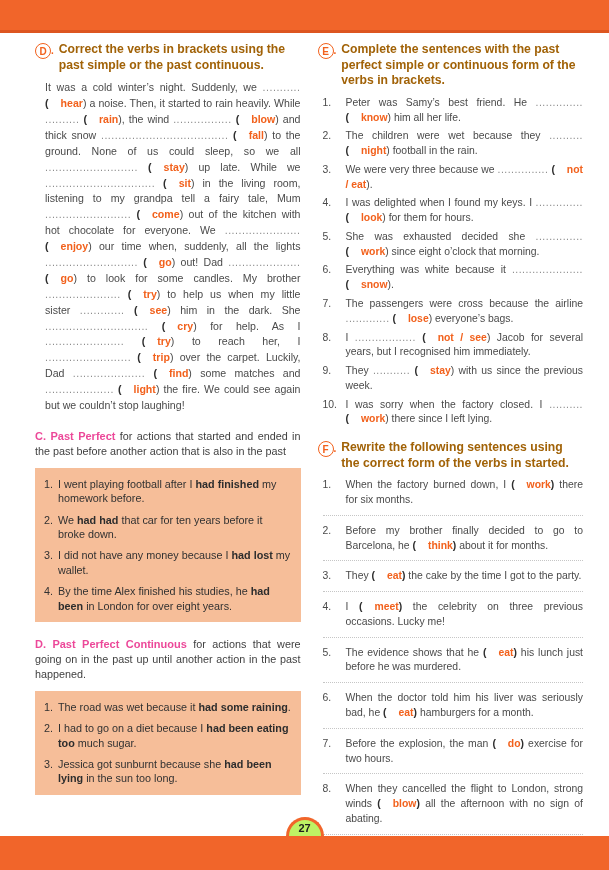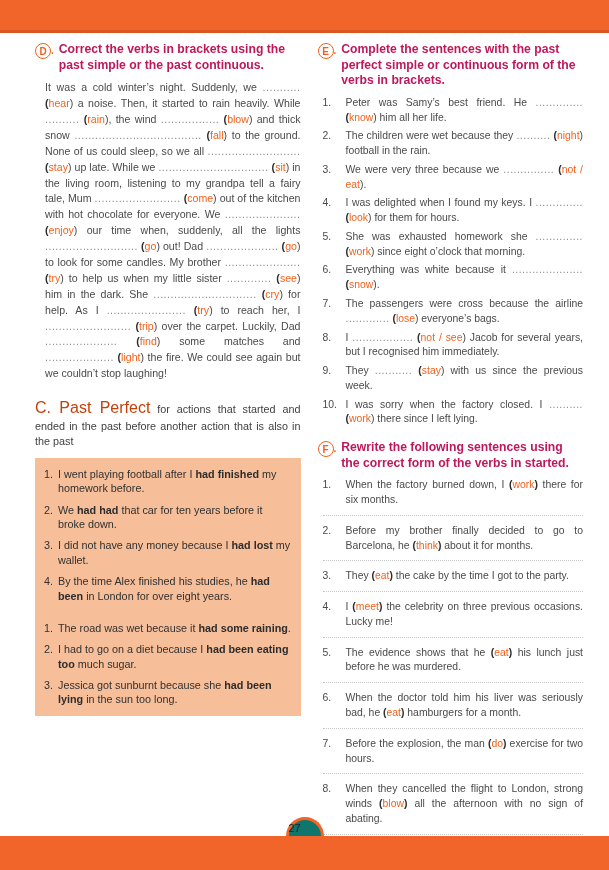--- a/index.html
+++ b/index.html
@@ -4,41 +4,41 @@
 <style>
   html,body{margin:0;padding:0;}
   body{
     width:609px;height:870px;position:relative;background:#ffffff;
     font-family:"Liberation Sans", sans-serif;overflow:hidden;color:#4a4a4a;
   }
   .top-bar{position:absolute;top:0;left:0;width:609px;height:30px;
     background:#F1652A;border-bottom:3px solid #DD5620;}
   .bottom-bar{position:absolute;bottom:0;left:0;width:609px;height:34px;background:#F1652A;}
   .page-badge{position:absolute;bottom:34px;left:50%;transform:translateX(-50%);
-    width:32px;height:16px;background:#0f766e;border:3px solid #F1652A;border-bottom:none;
-    border-radius:20px 20px 0 0;font-weight:normal;font-size:11px;
+    width:32px;height:16px;background:#bef264;border:3px solid #F1652A;border-bottom:none;
+    border-radius:20px 20px 0 0;text-align:center;font-weight:bold;font-size:11px;
     color:#1e1e1e;line-height:17px;}
   .content{position:absolute;top:42px;left:35px;right:26px;display:flex;gap:17px;}
   .col{flex:1 1 0;min-width:0;}
 
   .ex-header{display:flex;gap:5px;margin-bottom:7px;}
   .letter-wrap{flex:0 0 auto;display:flex;align-items:flex-start;margin-top:1px;}
   .letter-badge{width:14px;height:14px;border:1.6px solid #F2611C;border-radius:50%;
     color:#F2611C;font-weight:bold;font-size:10px;display:flex;align-items:center;
     justify-content:center;}
   .letter-period{color:#F2611C;font-weight:bold;font-size:10px;line-height:16px;}
-  .ex-title{color:#be185d;font-weight:bold;font-size:12.2px;line-height:1.28;text-align:left;}
+  .ex-title{color:#a16207;font-weight:bold;font-size:12.2px;line-height:1.28;text-align:left;}
 
   .passage{margin-left:10px;font-size:10.6px;line-height:1.5;color:#4a4a4a;text-align:justify;}
 
   .r-p{}
-  .r-v{color:#F2611C;font-weight:normal;}
+  .r-v{color:#F2611C;font-weight:bold;padding-left:12px;}
   .r-b{color:#2d2d2d;font-weight:bold;}
   .r-d{color:#8a8a8a;letter-spacing:.5px;}
-  .r-h{color:#c2410c;font-weight:normal;font-size:16px;}
+  .r-h{color:#ec4899;font-weight:bold;font-size:11px;}
 
   .section-para{font-size:10.8px;line-height:1.38;color:#3f3f3f;text-align:justify;
     margin:15px 0 9px;}
   .example-box{background:#F6BE99;padding:9px 9px 9px 8px;}
   .example-item{position:relative;padding-left:15px;font-size:10.8px;line-height:1.33;
     color:#313131;margin-bottom:7px;text-align:left;}
   .example-item:last-child{margin-bottom:0;}
   .ex-num{position:absolute;left:1px;top:0;}
 
   .e-list{display:flex;flex-direction:column;gap:4px;margin-left:5px;}
@@ -70,20 +70,21 @@
     <div class="passage"><span class="r-p">It was a cold winter’s night. Suddenly, we </span><span class="r-d">...........</span><span class="r-b"> (</span><span class="r-v">hear</span><span class="r-p">) a noise. Then, it started to rain heavily. While </span><span class="r-d">..........</span><span class="r-b"> (</span><span class="r-v">rain</span><span class="r-p">), the wind </span><span class="r-d">.................</span><span class="r-b"> (</span><span class="r-v">blow</span><span class="r-p">) and thick snow </span><span class="r-d">.....................................</span><span class="r-b"> (</span><span class="r-v">fall</span><span class="r-p">) to the ground. None of us could sleep, so we all </span><span class="r-d">...........................</span><span class="r-b"> (</span><span class="r-v">stay</span><span class="r-p">) up late. While we </span><span class="r-d">................................</span><span class="r-b"> (</span><span class="r-v">sit</span><span class="r-p">) in the living room, listening to my grandpa tell a fairy tale, Mum </span><span class="r-d">.........................</span><span class="r-b"> (</span><span class="r-v">come</span><span class="r-p">) out of the kitchen with hot chocolate for everyone. We </span><span class="r-d">......................</span><span class="r-b"> (</span><span class="r-v">enjoy</span><span class="r-p">) our time when, suddenly, all the lights </span><span class="r-d">...........................</span><span class="r-b"> (</span><span class="r-v">go</span><span class="r-p">) out! Dad </span><span class="r-d">.....................</span><span class="r-b"> (</span><span class="r-v">go</span><span class="r-p">) to look for some candles. My brother </span><span class="r-d">......................</span><span class="r-b"> (</span><span class="r-v">try</span><span class="r-p">) to help us when my little sister </span><span class="r-d">.............</span><span class="r-b"> (</span><span class="r-v">see</span><span class="r-p">) him in the dark. She </span><span class="r-d">..............................</span><span class="r-b"> (</span><span class="r-v">cry</span><span class="r-p">) for help. As I </span><span class="r-d">.......................</span><span class="r-b"> (</span><span class="r-v">try</span><span class="r-p">) to reach her, I </span><span class="r-d">.........................</span><span class="r-b"> (</span><span class="r-v">trip</span><span class="r-p">) over the carpet. Luckily, Dad </span><span class="r-d">.....................</span><span class="r-b"> (</span><span class="r-v">find</span><span class="r-p">) some matches and </span><span class="r-d">....................</span><span class="r-b"> (</span><span class="r-v">light</span><span class="r-p">) the fire. We could see again but we couldn’t stop laughing!</span></div>
 
     <div class="section-para"><span class="r-h">C. Past Perfect</span><span class="r-p"> for actions that started and ended in the past before another action that is also in the past</span></div>
     <div class="example-box">
         <div class="example-item"><span class="ex-num">1.</span><span class="r-p">I went playing football  after I </span><span class="r-b">had finished</span><span class="r-p"> my homework before.</span></div>
         <div class="example-item"><span class="ex-num">2.</span><span class="r-p">We </span><span class="r-b">had had</span><span class="r-p"> that car for ten years before it broke down.</span></div>
         <div class="example-item"><span class="ex-num">3.</span><span class="r-p">I did not have any money because I </span><span class="r-b">had lost</span><span class="r-p"> my wallet.</span></div>
         <div class="example-item"><span class="ex-num">4.</span><span class="r-p">By the time Alex finished his studies, he </span><span class="r-b">had been</span><span class="r-p"> in London for over eight years.</span></div>
       </div>
 
+    <div class="section-para"><span class="r-h">D. Past Perfect Continuous</span><span class="r-p"> for actions that were going on in the past up until another action in the past happened.</span></div>
     <div class="example-box">
         <div class="example-item"><span class="ex-num">1.</span><span class="r-p">The road was wet because it </span><span class="r-b">had some raining</span><span class="r-p">.</span></div>
         <div class="example-item"><span class="ex-num">2.</span><span class="r-p">I had to go on a diet because I </span><span class="r-b">had been eating too</span><span class="r-p"> much sugar.</span></div>
         <div class="example-item"><span class="ex-num">3.</span><span class="r-p">Jessica got sunburnt because she </span><span class="r-b">had been lying</span><span class="r-p"> in the sun too long.</span></div>
       </div>
 
   </div>
 
   <div class="col">
 
@@ -107,21 +108,21 @@
         <div class="e-item">
           <span class="e-num">3.</span>
           <div class="e-text"><span class="r-p">We were very three because we </span><span class="r-d">...............</span><span class="r-b"> (</span><span class="r-v">not / eat</span><span class="r-p">).</span></div>
         </div>
         <div class="e-item">
           <span class="e-num">4.</span>
           <div class="e-text"><span class="r-p">I was delighted when I found my keys. I </span><span class="r-d">..............</span><span class="r-b"> (</span><span class="r-v">look</span><span class="r-p">) for them for hours.</span></div>
         </div>
         <div class="e-item">
           <span class="e-num">5.</span>
-          <div class="e-text"><span class="r-p">She was exhausted homework she </span><span class="r-d">..............</span><span class="r-b"> (</span><span class="r-v">work</span><span class="r-p">) since eight o’clock that morning.</span></div>
+          <div class="e-text"><span class="r-p">She was exhausted decided she </span><span class="r-d">..............</span><span class="r-b"> (</span><span class="r-v">work</span><span class="r-p">) since eight o’clock that morning.</span></div>
         </div>
         <div class="e-item">
           <span class="e-num">6.</span>
           <div class="e-text"><span class="r-p">Everything was white because it </span><span class="r-d">.....................</span><span class="r-b"> (</span><span class="r-v">snow</span><span class="r-p">).</span></div>
         </div>
         <div class="e-item">
           <span class="e-num">7.</span>
           <div class="e-text"><span class="r-p">The passengers were cross because the airline </span><span class="r-d">.............</span><span class="r-b"> (</span><span class="r-v">lose</span><span class="r-p">) everyone’s bags.</span></div>
         </div>
         <div class="e-item">

